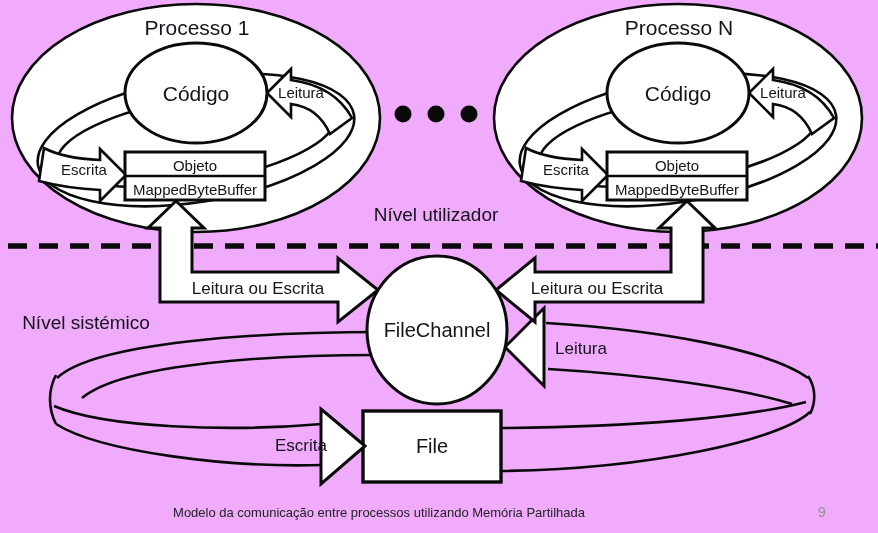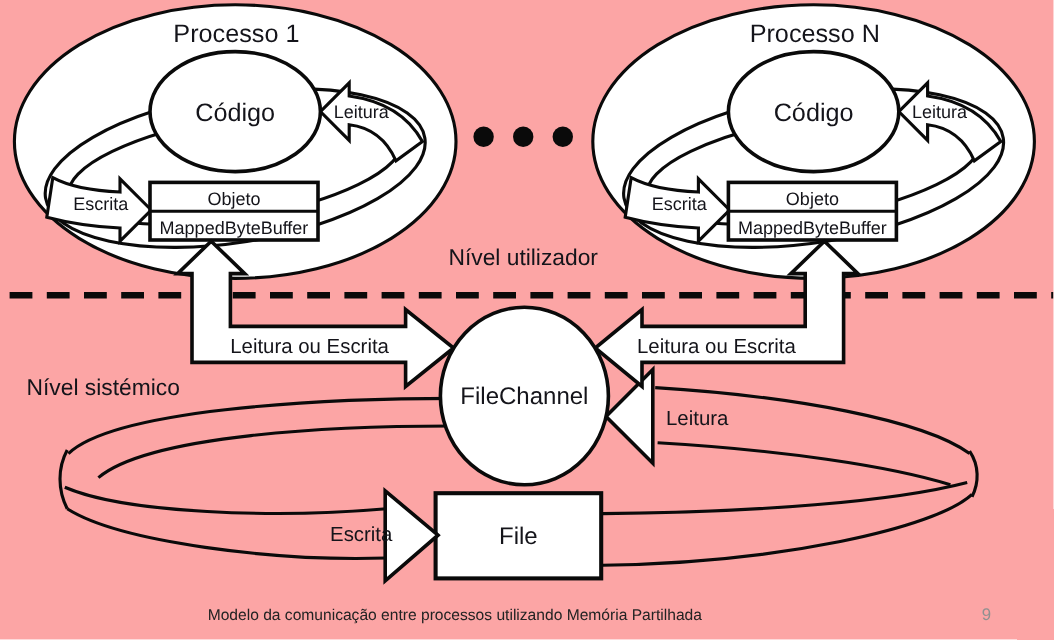--- a/index.html
+++ b/index.html
@@ -1,16 +1,16 @@
 <!DOCTYPE html>
 <html><head>
 <meta charset="utf-8">
 <style>
   html,body{margin:0;padding:0;background:#ffffff;}
-  .slide{width:878px;height:533px;position:relative;background:#fca5a5;overflow:hidden;}
+  .slide{width:878px;height:533px;position:relative;background:#f0abfc;overflow:hidden;}
   svg{display:block;}
   .ln{fill:#ffffff;stroke:#0a0a0a;stroke-width:2.6;}
   .thick{stroke-width:3;}
   .curve{fill:none;stroke:#0a0a0a;stroke-width:2.6;}
   .dash{stroke:#0a0a0a;stroke-width:5.5;stroke-dasharray:19 12;}
   .dot{fill:#0a0a0a;stroke:none;}
   .t{fill:#14141a;font-family:"Liberation Sans",sans-serif;text-anchor:middle;}
   .t21{font-size:21px;}
   .t20{font-size:20px;}
   .t19{font-size:19px;}

